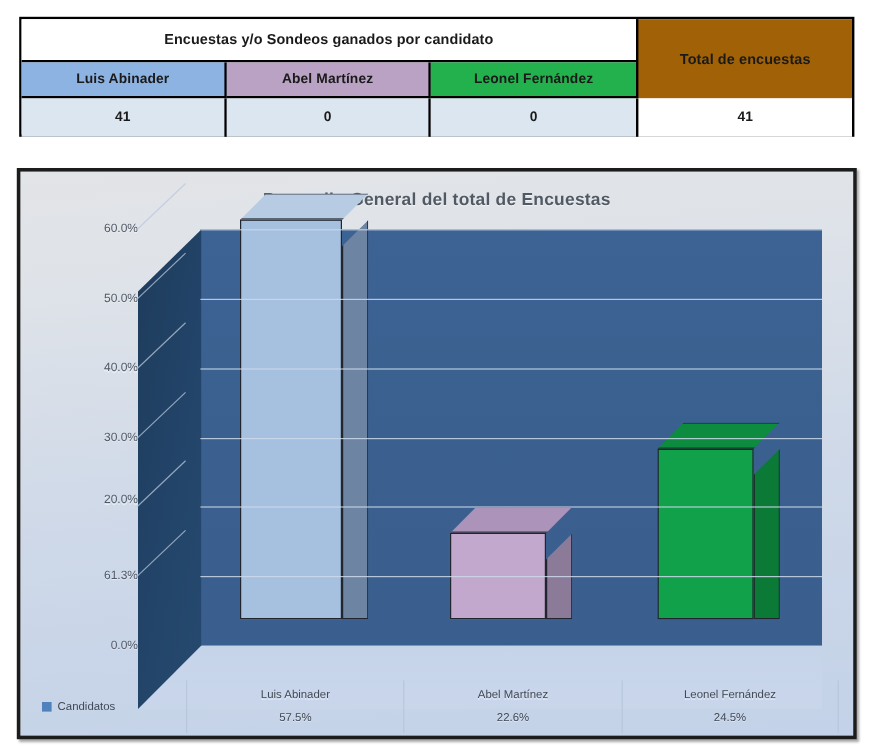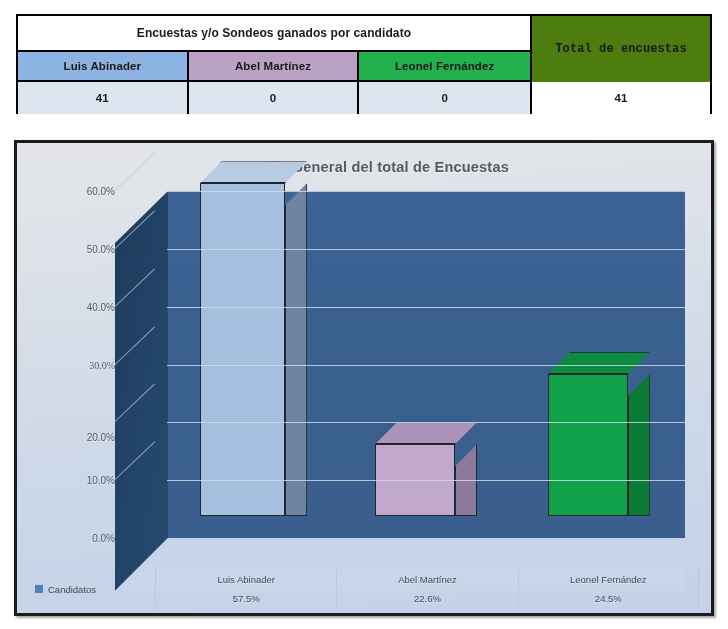--- a/index.html
+++ b/index.html
@@ -27,23 +27,22 @@
     box-sizing:border-box;text-align:center;
     letter-spacing:.1px;
   }
   .tt-title{
     grid-column:1 / span 3;grid-row:1;
     background:#ffffff;border-bottom:2px solid #000;
     font-size:12px;
   }
   .tt-total-head{
     grid-column:4;grid-row:1 / span 2;
-    background:#4d7c0f;border-left:2px solid #000;
+    background:#a16207;border-left:2px solid #000;
     font-size:12px;
-    font-family:Liberation Mono, monospace;
   }
   .tt-h1{grid-column:1;grid-row:2;background:#8db3e2;border-right:2px solid #000;border-bottom:2px solid #000;}
   .tt-h2{grid-column:2;grid-row:2;background:#b9a2c4;border-right:2px solid #000;border-bottom:2px solid #000;}
   .tt-h3{grid-column:3;grid-row:2;background:#22b14c;border-bottom:2px solid #000;}
   .tt-v1{grid-column:1;grid-row:3;background:#dce6f1;border-right:2px solid #000;}
   .tt-v2{grid-column:2;grid-row:3;background:#dce6f1;border-right:2px solid #000;}
   .tt-v3{grid-column:3;grid-row:3;background:#dce6f1;}
   .tt-total-val{grid-column:4;grid-row:3;background:#ffffff;border-left:2px solid #000;}
 
   
@@ -154,23 +153,23 @@
       <div class="tt-cell tt-total-val">41</div>
     </div>
   </div>
 
   <div class="chart-panel">
 
     <div class="chart-title">Promedio General del total de Encuestas</div>
 
     <div class="yaxis-wrap" id="yaxis">
         <div class="ylab" style="top: 347px;">0.0%</div>
-        <div class="ylab" style="top: 289.167px;">10.0%</div>
-        <div class="ylab" style="top: 246px;">20.0%</div>
-        <div class="ylab" style="top: 173.5px; font-family: Liberation Serif, serif;">30.0%</div>
+        <div class="ylab" style="top: 289.167px;">61.3%</div>
+        <div class="ylab" style="top: 226px;">20.0%</div>
+        <div class="ylab" style="top: 173.5px;">30.0%</div>
         <div class="ylab" style="top: 115.667px;">40.0%</div>
         <div class="ylab" style="top: 57.8333px;">50.0%</div>
         <div class="ylab" style="top: 0px;">60.0%</div>
       </div>
 
     <div class="plot">
       <div class="backwall" id="backwall"></div>
       <div class="leftwall"></div>
       <div class="floor"></div>
       <div id="bars">

